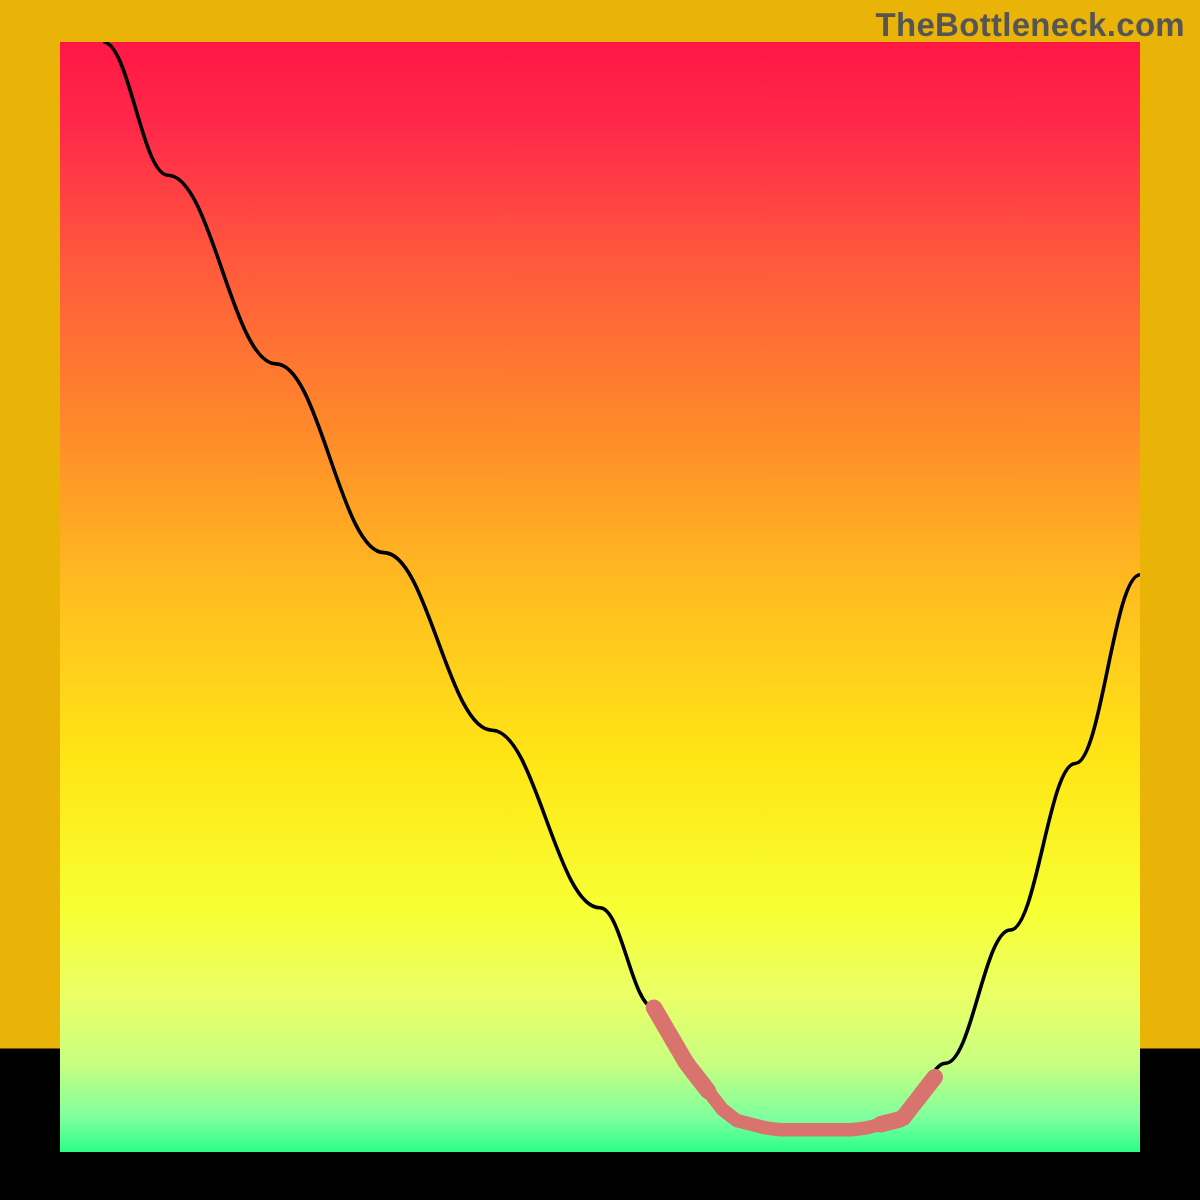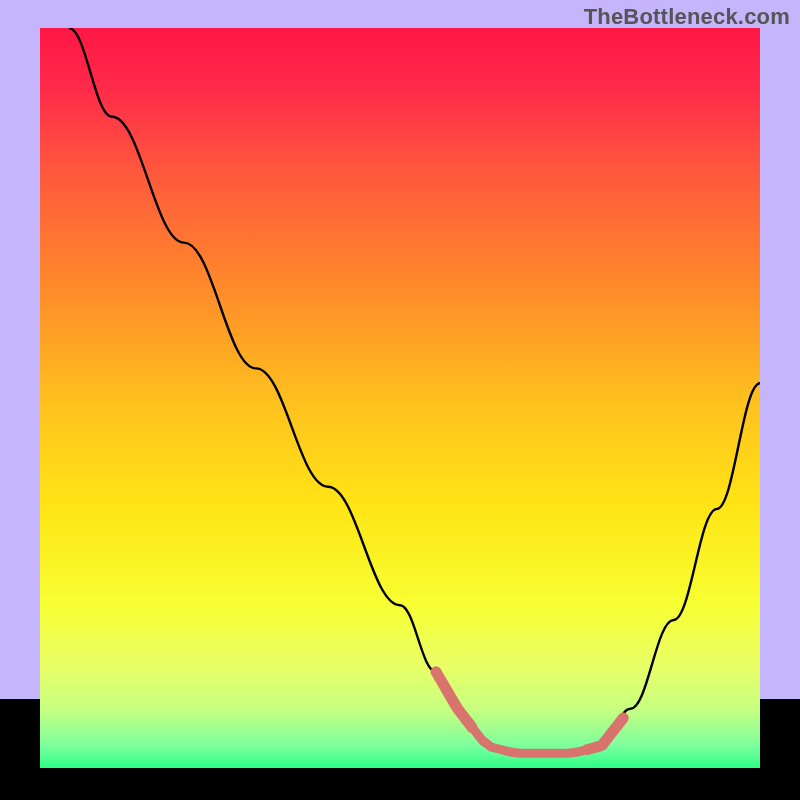--- a/index.html
+++ b/index.html
@@ -8,21 +8,21 @@
     width: 800px;
     height: 800px;
     overflow: hidden;
     background: #000;
     font-family: Arial, Helvetica, sans-serif;
   }
   .frame {
     position: relative;
     width: 800px;
     height: 699px;
-    background: #c4b5fd;
+    background: #eab308;
   }
   .watermark {
     position: absolute;
     top: 4px;
     right: 10px;
     color: #555;
     font-size: 22px;
     font-weight: bold;
     letter-spacing: 0.2px;
     z-index: 20;

